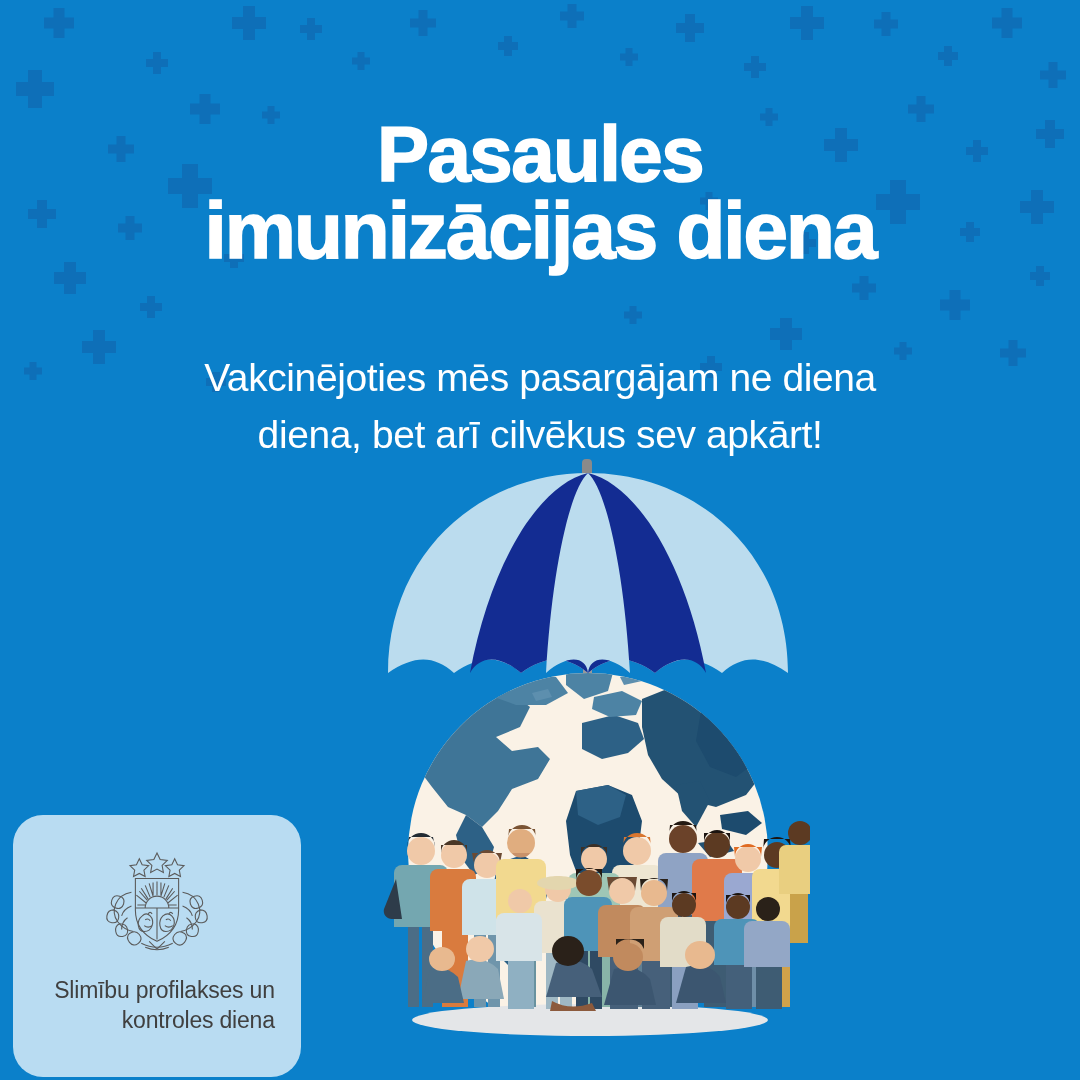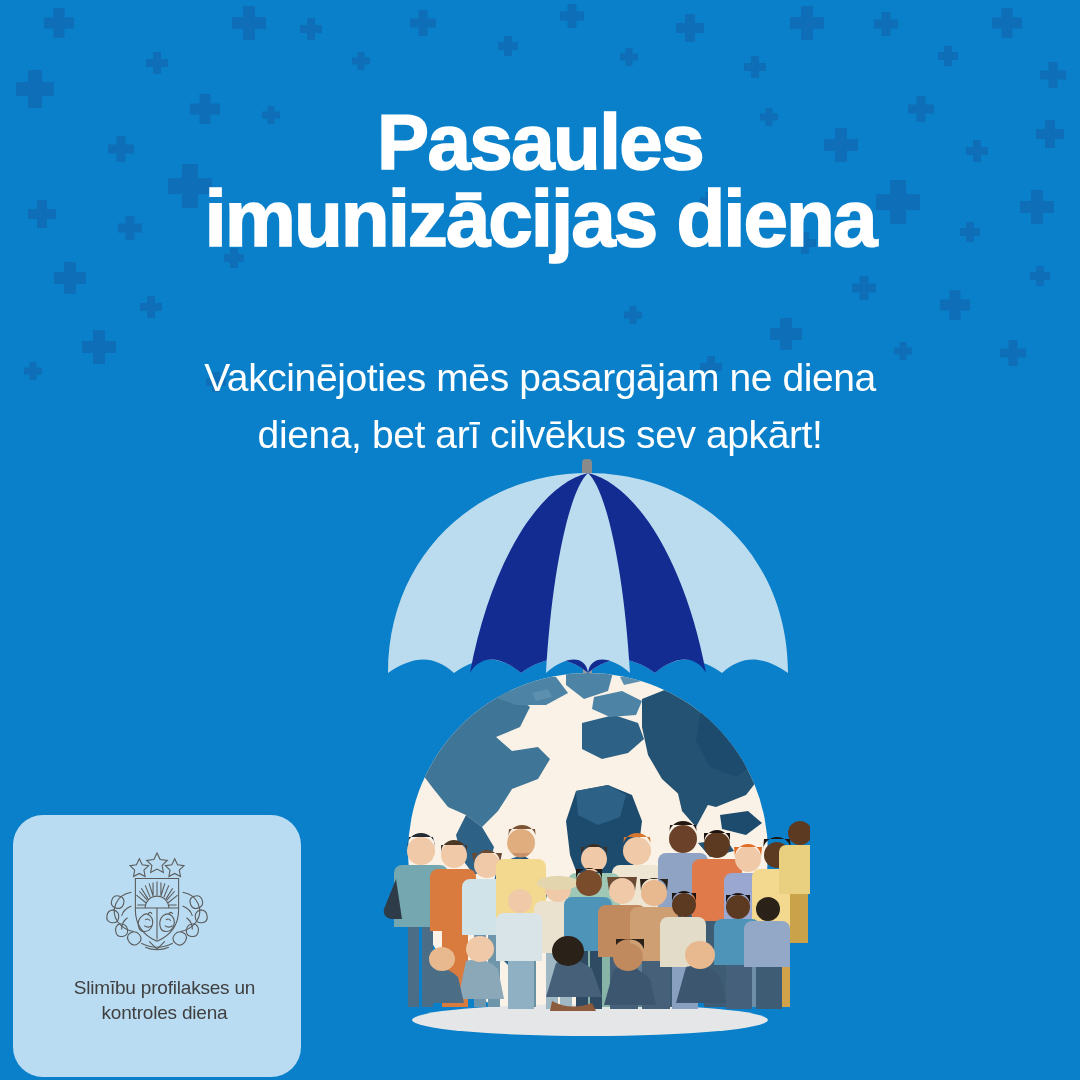--- a/index.html
+++ b/index.html
@@ -11,21 +11,21 @@
   #poster{
     position:relative;width:1080px;height:1080px;overflow:hidden;
     background:#0b80ca;
   }
   #cross-pattern{
     position:absolute;left:0;top:0;width:1080px;height:1080px;
     pointer-events:none;
   }
   
   #headline{
-    position:absolute;left:0;top:104px;width:1080px;
+    position:absolute;left:0;top:116px;width:1080px;
     text-align:center;color:#ffffff;
     font-size:78px;line-height:0.98;font-weight:bold;
     letter-spacing:-1.5px;
     -webkit-text-stroke:1.6px #ffffff;
   }
   #headline .ln{display:block;}
   #headline .ln2{font-size:80px;letter-spacing:-2px;}
   
   #subtitle{
     position:absolute;left:0;top:350px;width:1080px;
@@ -40,22 +40,22 @@
   }
   
   #logo-card{
     position:absolute;left:13px;top:815px;width:288px;height:262px;
     background:#b9dcf2;border-radius:30px;
     display:flex;flex-direction:column;align-items:center;
     justify-content:flex-start;padding-top:34px;box-sizing:border-box;
   }
   #coat-of-arms{width:118px;height:112px;display:block;}
   #logo-text{
-    margin-top:14px;text-align:center;color:#404040;
-    font-size:19px;line-height:1.32;letter-spacing:-0.2px;margin-left:15px;
+    margin-top:14px;text-align:right;color:#404040;
+    font-size:23px;line-height:1.32;letter-spacing:-0.2px;margin-left:15px;
   }
   #logo-text .lt{display:block;}
 </style>
 </head>
 <body>
 
 <div id="poster" style="background: rgb(11, 128, 202);">
 
   <svg id="cross-pattern" viewBox="0 0 1080 1080" preserveAspectRatio="none" aria-hidden="true">
       <path d="M53.5 8 h11 v9.5 h9.5 v11 h-9.5 v9.5 h-11 v-9.5 h-9.5 v-11 h9.5 Z" fill="#0e6fb8"></path>

